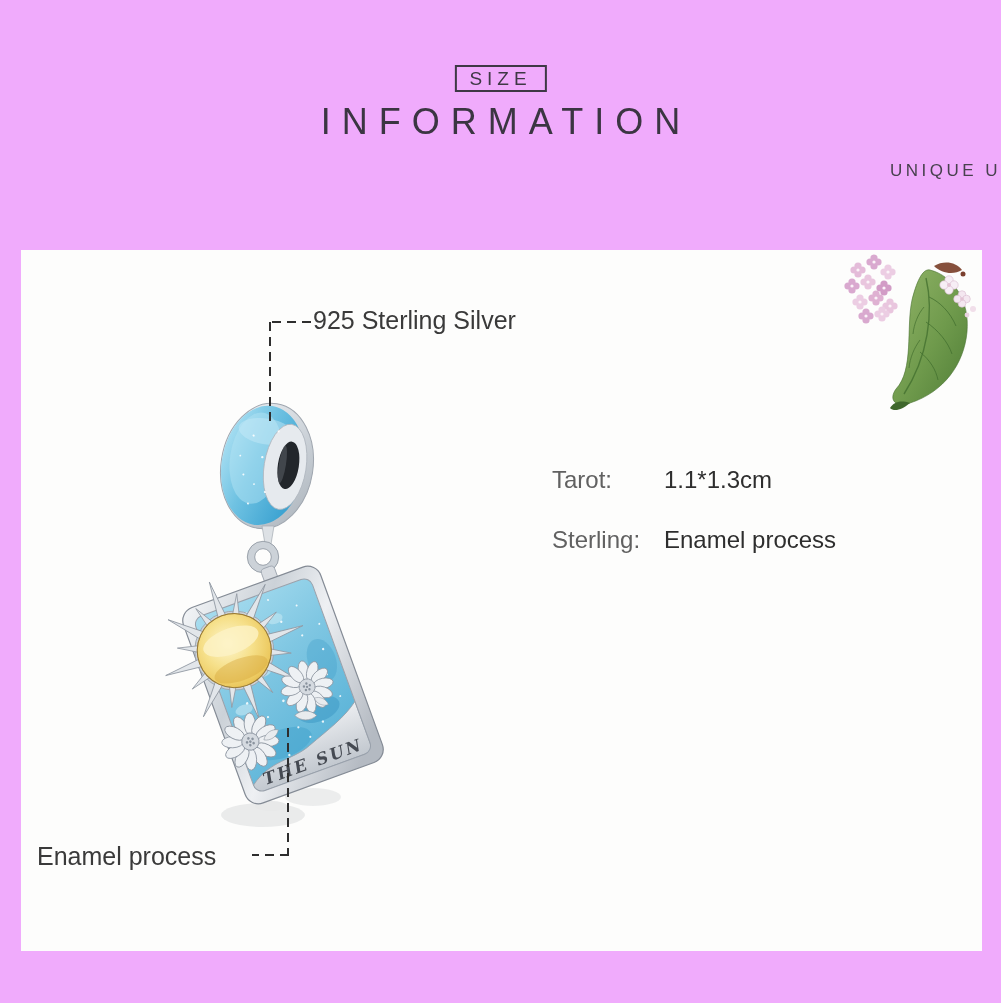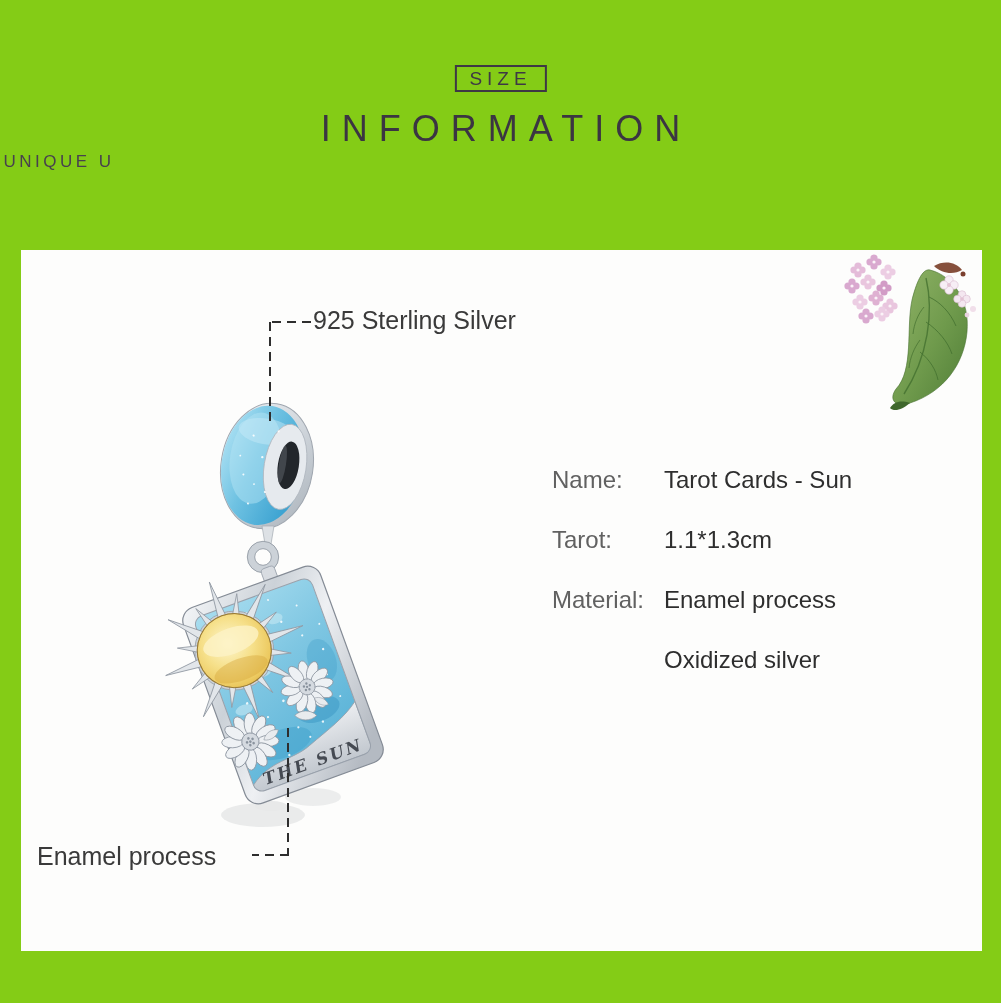--- a/index.html
+++ b/index.html
@@ -8,25 +8,25 @@
     background:#f3e0f1;
     font-family:"Liberation Sans","DejaVu Sans",sans-serif;
   }
   
   .size-tag{
     position:absolute;top:65px;left:50%;transform:translateX(-50%);
     border:2px solid #3e3845;padding:0 13px;height:23px;line-height:23px;
     font-size:19px;letter-spacing:5px;color:#3e3845;white-space:nowrap;
   }
   .title{
-    position:absolute;top:108px;left:0;width:100%;margin:0;text-align:center;
+    position:absolute;top:101px;left:0;width:100%;margin:0;text-align:center;
     font-size:36px;font-weight:400;letter-spacing:11px;text-indent:11px;color:#3b3542;
   }
   .subtitle{
-    position:absolute;top:152px;left:0;width:100%;text-align:left;
+    position:absolute;top:161px;left:0;width:100%;text-align:right;
     font-size:17px;letter-spacing:3.5px;text-indent:3.5px;color:#48414e;
   }
   
   .panel{
     position:absolute;left:21px;top:250px;width:961px;height:701px;
     background:#fdfdfc;
   }
   .charm-svg{position:absolute;left:100px;top:60px;width:320px;height:560px;}
   .leaf-svg{position:absolute;left:815px;top:2px;width:160px;height:165px;}
   .ann{position:absolute;font-size:25px;color:#3a3a3a;white-space:nowrap;line-height:30px;}
@@ -34,21 +34,21 @@
   .ann-bottom{left:16px;top:591px;}
   
   .specs{position:absolute;left:531px;top:200px;}
   .spec-row{display:grid;grid-template-columns:112px auto;height:60px;align-items:center;}
   .spec-label{font-size:24px;color:#616161;}
   .spec-value{font-size:24px;color:#2e2e2e;}
 </style>
 </head>
 <body>
 
-<div class="page" style="background: #84cc16;">
+<div class="page" style="background: #f0abfc;">
 
   <div class="size-tag">SIZE</div>
   <h1 class="title">INFORMATION</h1>
   <div class="subtitle">UNIQUE U</div>
 
   <div class="panel" style="background: rgb(253, 253, 252);">
 
     <svg class="leaf-svg" viewBox="0 0 160 165">
       <defs>
         <linearGradient id="leafG" x1="0" y1="0" x2="1" y2="1">
@@ -295,38 +295,30 @@
           <path d="M167,418 L167,544"></path>
           <path d="M168,545 L131,545"></path>
         </g>
       </g>
     </svg>
 
     <div class="ann ann-top">925 Sterling Silver</div>
     <div class="ann ann-bottom">Enamel process</div>
 
     <div class="specs">
-      <div class="spec-row">
-        <span class="spec-label">Name:</span>
-        <span class="spec-value">Tarot Cards - Sun</span>
-      </div>
 
 
       <div class="spec-row">
         <span class="spec-label">Tarot:</span>
         <span class="spec-value">1.1*1.3cm</span>
       </div>
 
 
       <div class="spec-row">
-        <span class="spec-label">Material:</span>
+        <span class="spec-label">Sterling:</span>
         <span class="spec-value">Enamel process</span>
       </div>
 
-      <div class="spec-row">
-        <span class="spec-label"></span>
-        <span class="spec-value">Oxidized silver</span>
-      </div>
 
     </div>
 
   </div>
 </div>
 
 </body></html>

